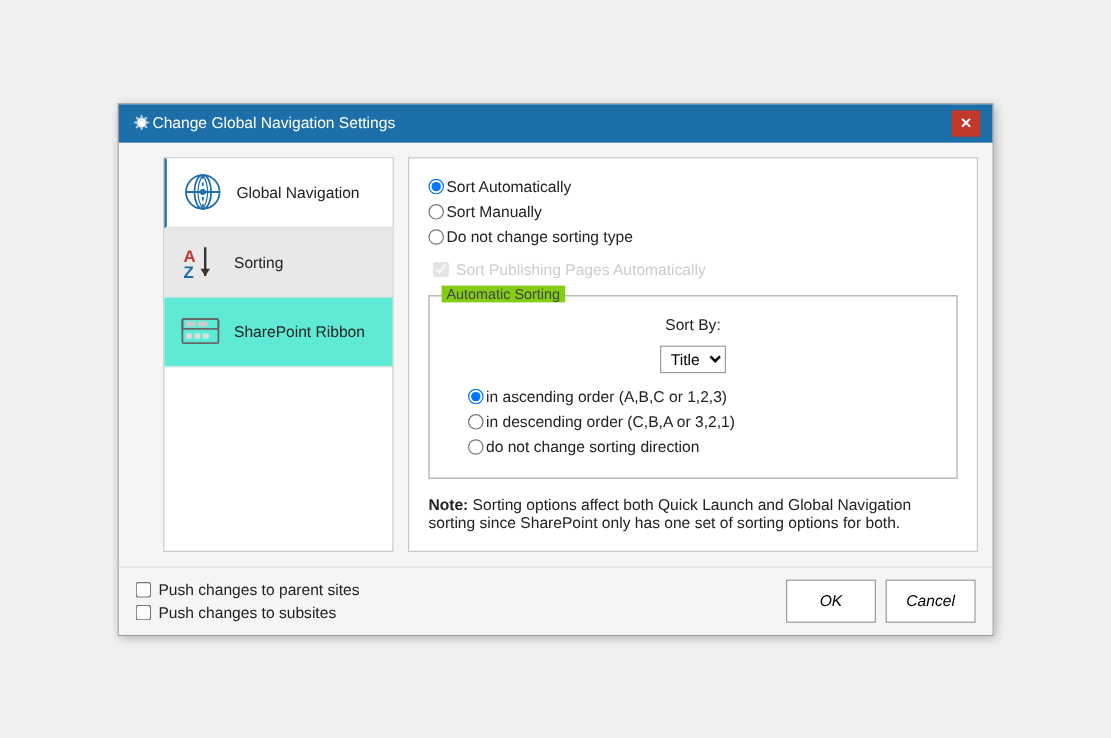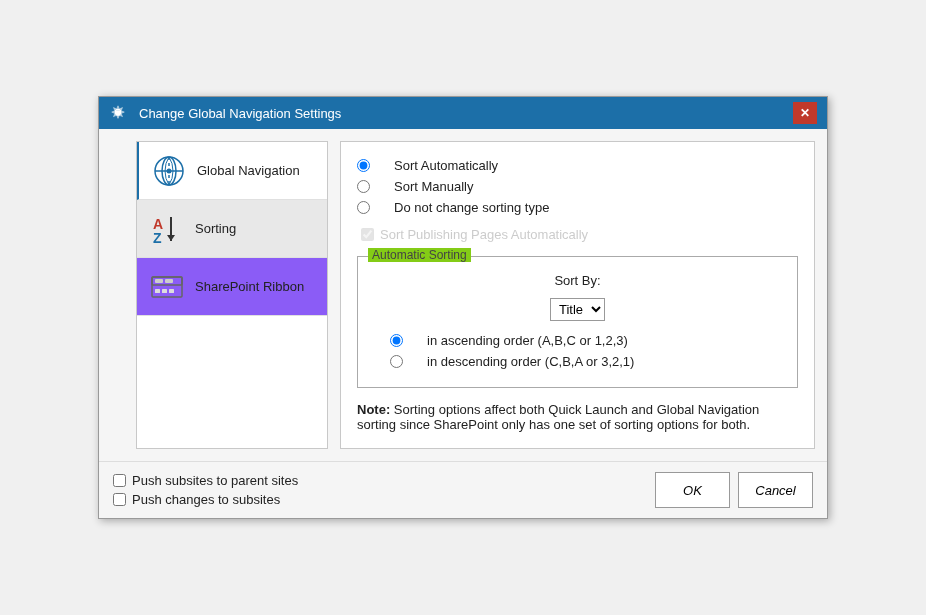--- a/index.html
+++ b/index.html
@@ -25,21 +25,21 @@
       color: white;
       padding: 6px 10px;
       display: flex;
       align-items: center;
       justify-content: space-between;
       height: 32px;
     }
     .titlebar-left {
       display: flex;
       align-items: center;
-      gap: 12px;
+      gap: 0;
     }
     .titlebar-icon {
       width: 18px;
       height: 18px;
     }
     .titlebar-title {
       font-size: 13px;
       font-weight: normal;
       color: white;
     }
@@ -99,21 +99,21 @@
       border: 1px solid #c8c8c8;
       background: white;
       padding: 16px;
     }
     .radio-group {
       margin-bottom: 12px;
     }
     .radio-row {
       display: flex;
       align-items: center;
-      gap: 24px;
+      gap: 2px;
       margin-bottom: 6px;
     }
     .radio-row input[type="radio"] {
       margin: 0;
     }
     .radio-row label {
       font-size: 13px;
       color: #222;
     }
     .checkbox-row {
@@ -260,21 +260,21 @@
       <div class="sidebar-item" style="background:#e8e8e8;">
         <svg class="nav-icon" viewBox="0 0 36 36" xmlns="http://www.w3.org/2000/svg">
           <text x="4" y="18" font-size="14" font-weight="bold" fill="#c0392b" font-family="Arial">A</text>
           <text x="4" y="32" font-size="14" font-weight="bold" fill="#1c6fa8" font-family="Arial">Z</text>
           <line x1="22" y1="6" x2="22" y2="30" stroke="#333" stroke-width="2"></line>
           <polygon points="22,30 18,24 26,24" fill="#333"></polygon>
         </svg>
         <span class="sidebar-item-label">Sorting</span>
       </div>
 
-      <div class="sidebar-item" style="background:#8b5cf6;">
+      <div class="sidebar-item" style="background:#5eead4;">
         <svg class="nav-icon" viewBox="0 0 36 36" xmlns="http://www.w3.org/2000/svg">
           <rect x="3" y="8" width="30" height="20" rx="1" fill="none" stroke="#666" stroke-width="1.5"></rect>
           <rect x="3" y="8" width="30" height="8" rx="1" fill="none" stroke="#666" stroke-width="1.5"></rect>
           <rect x="6" y="10" width="8" height="4" rx="1" fill="#ccc"></rect>
           <rect x="16" y="10" width="8" height="4" rx="1" fill="#ccc"></rect>
           <rect x="6" y="20" width="5" height="4" rx="0.5" fill="#ddd"></rect>
           <rect x="13" y="20" width="5" height="4" rx="0.5" fill="#ddd"></rect>
           <rect x="20" y="20" width="5" height="4" rx="0.5" fill="#ddd"></rect>
         </svg>
         <span class="sidebar-item-label">SharePoint Ribbon</span>
@@ -315,35 +315,39 @@
 
         <div class="sort-order-group">
           <div class="radio-row">
             <input type="radio" name="sort-order" id="ascending" checked="" style="">
             <label for="ascending">in ascending order (A,B,C or 1,2,3)</label>
           </div>
           <div class="radio-row">
             <input type="radio" name="sort-order" id="descending" style="">
             <label for="descending">in descending order (C,B,A or 3,2,1)</label>
           </div>
+          <div class="radio-row">
+            <input type="radio" name="sort-order" id="no-change-direction" style="">
+            <label for="no-change-direction">do not change sorting direction</label>
+          </div>
         </div>
       </div>
 
       <div class="note-box">
         <strong>Note:</strong>
         <span>Sorting options affect both Quick Launch and Global Navigation sorting since SharePoint only has one set of sorting options for both.</span>
       </div>
     </div>
   </div>
 
   <div class="dialog-footer">
     <div class="footer-checkboxes">
       <div class="footer-check-row">
         <input type="checkbox" id="push-parent" style="">
-        <label for="push-parent">Push subsites to parent sites</label>
+        <label for="push-parent">Push changes to parent sites</label>
       </div>
       <div class="footer-check-row">
         <input type="checkbox" id="push-subsites" style="">
         <label for="push-subsites">Push changes to subsites</label>
       </div>
     </div>
     <div class="footer-buttons">
       <button class="btn">OK</button>
       <button class="btn">Cancel</button>
     </div>

